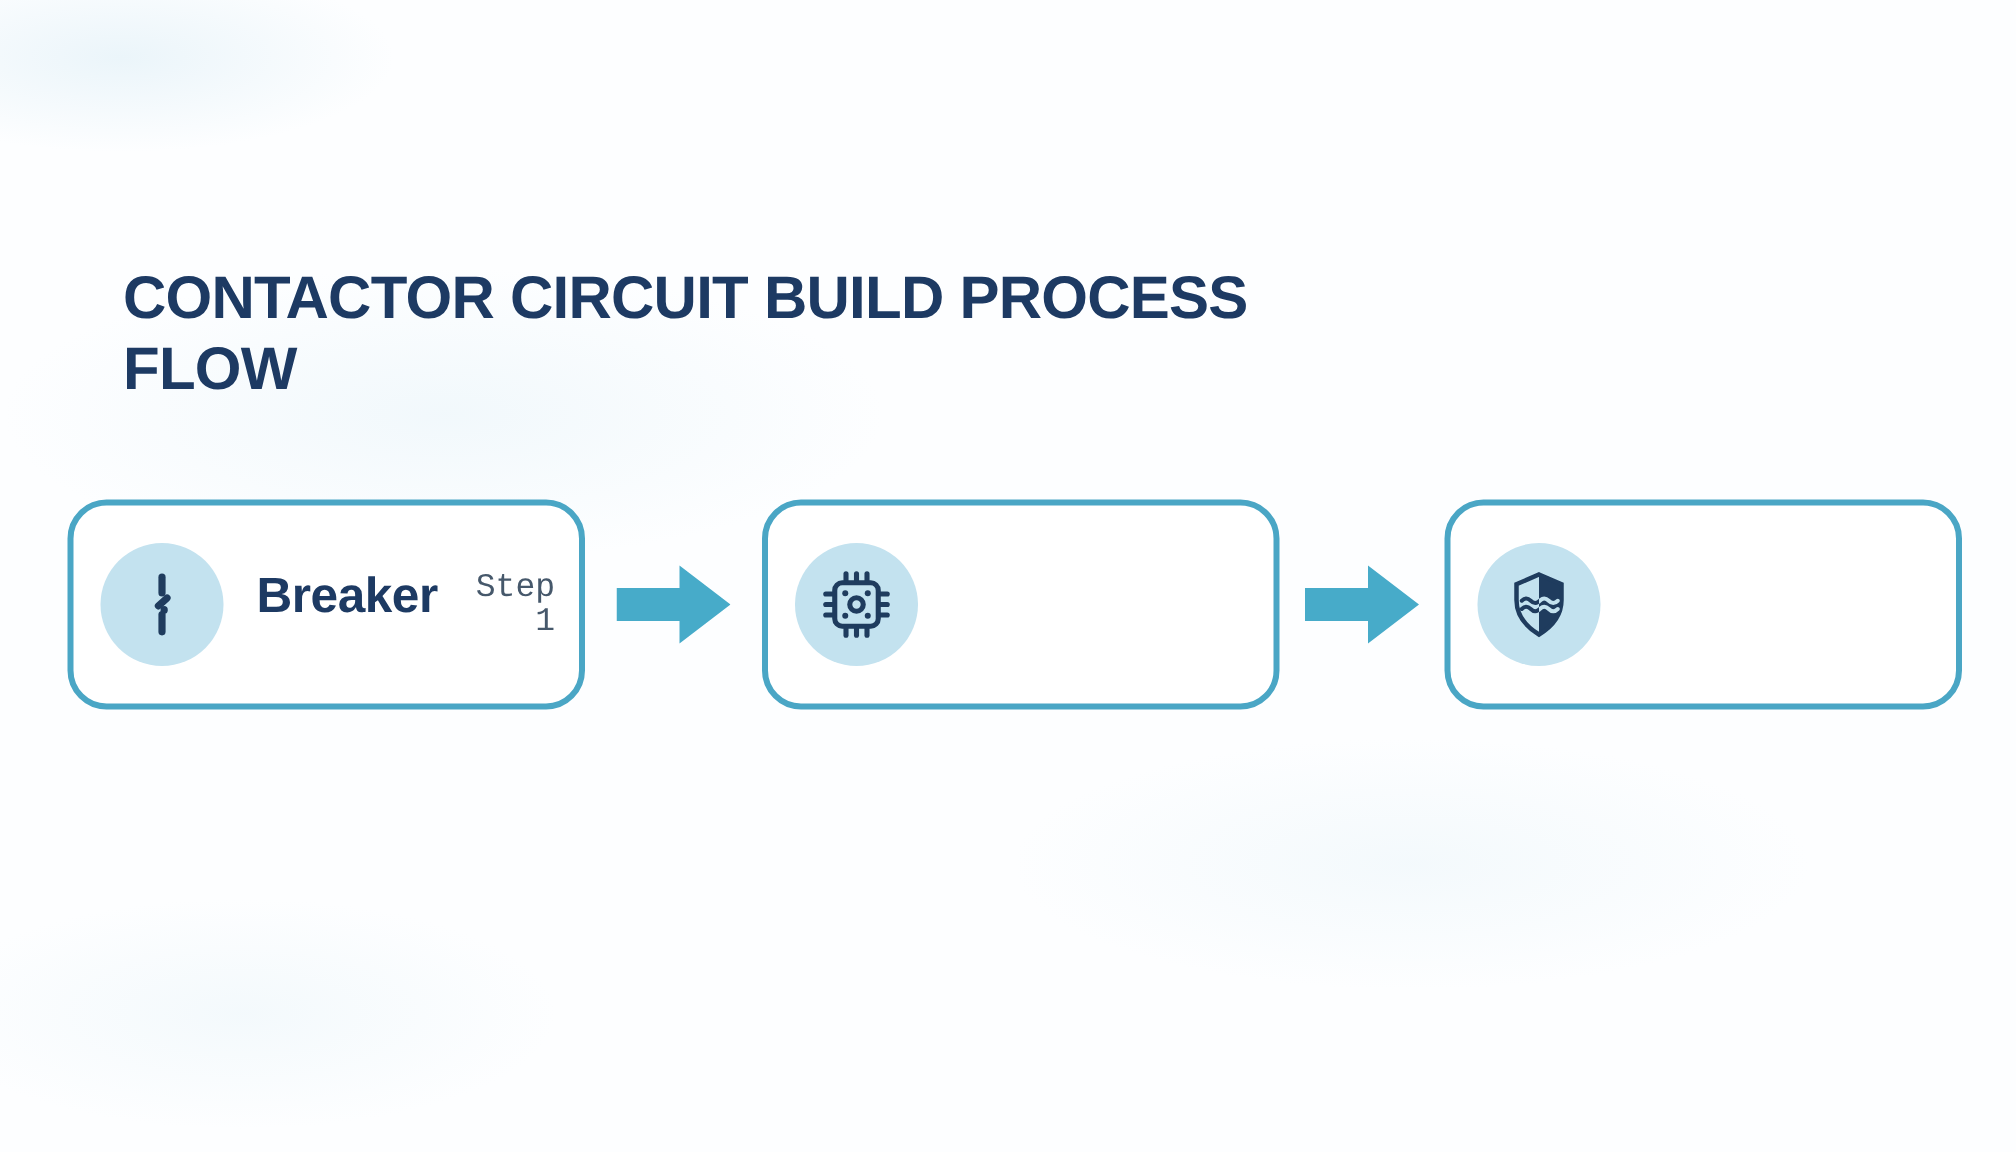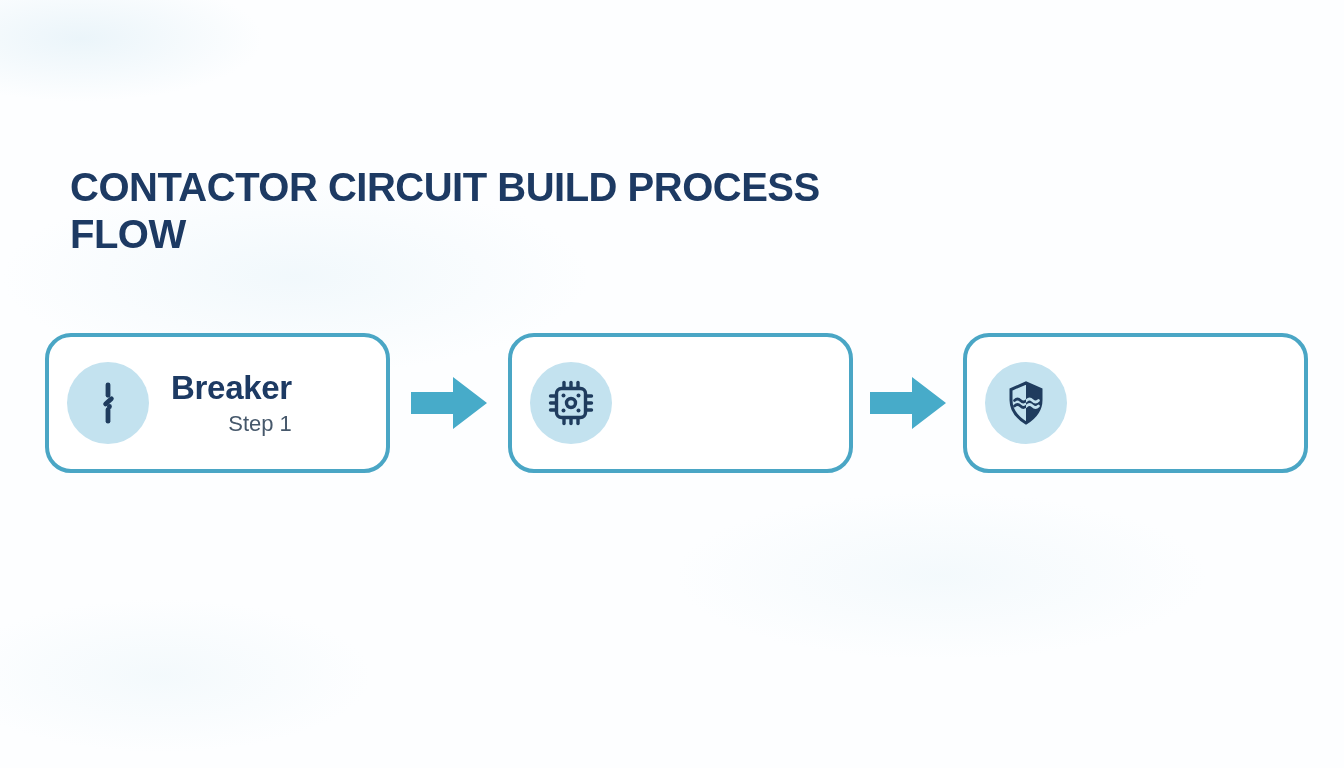--- a/index.html
+++ b/index.html
@@ -16,21 +16,21 @@
     background-image:
       radial-gradient(ellipse 260px 90px at 6% 5%, rgba(213,234,244,0.45), transparent 70%),
       radial-gradient(ellipse 420px 140px at 22% 36%, rgba(220,238,246,0.35), transparent 70%),
       radial-gradient(ellipse 380px 120px at 70% 75%, rgba(222,239,246,0.30), transparent 70%),
       radial-gradient(ellipse 300px 110px at 12% 88%, rgba(222,239,246,0.30), transparent 70%);
   }
   .title {
     position: absolute;
     left: 66px;
     top: 160px;
-    margin: 4px;
+    margin: 16px;
     max-width: 870px;
     font-size: 40px;
     font-weight: 700;
     letter-spacing: -0.5px;
     line-height: 1.17;
     color: var(--title-text, #1d3a63);
     text-transform: uppercase;
   }
   .flow-row {
     position: absolute;
@@ -59,37 +59,38 @@
     display: flex;
     align-items: center;
     justify-content: center;
     margin-right: 22px;
   }
   .icon-circle svg {
     color: var(--icon-glyph, #1f3c5e);
   }
   .card-text {
     display: flex;
-    flex-direction: column;
+    flex-direction: row;
     justify-content: center;
     text-align: right;
   }
   .step-name {
     font-size: 33px;
     font-weight: 700;
     color: var(--step-name, #1d3a63);
     line-height: 1.05;
     margin-bottom: 7px;
     letter-spacing: -0.3px;
   }
   .step-label {
     font-size: 22px;
     font-weight: 400;
     color: var(--step-label, #46586b);
     line-height: 1.05;
+    font-family: Liberation Mono, monospace;
   }
   .arrow-wrap {
     flex: 0 0 auto;
     display: flex;
     align-items: center;
     justify-content: center;
   }
   .arrow-wrap.gap-1 { width: 118px; }
   .arrow-wrap.gap-2 { width: 110px; }
   .arrow-wrap svg {

